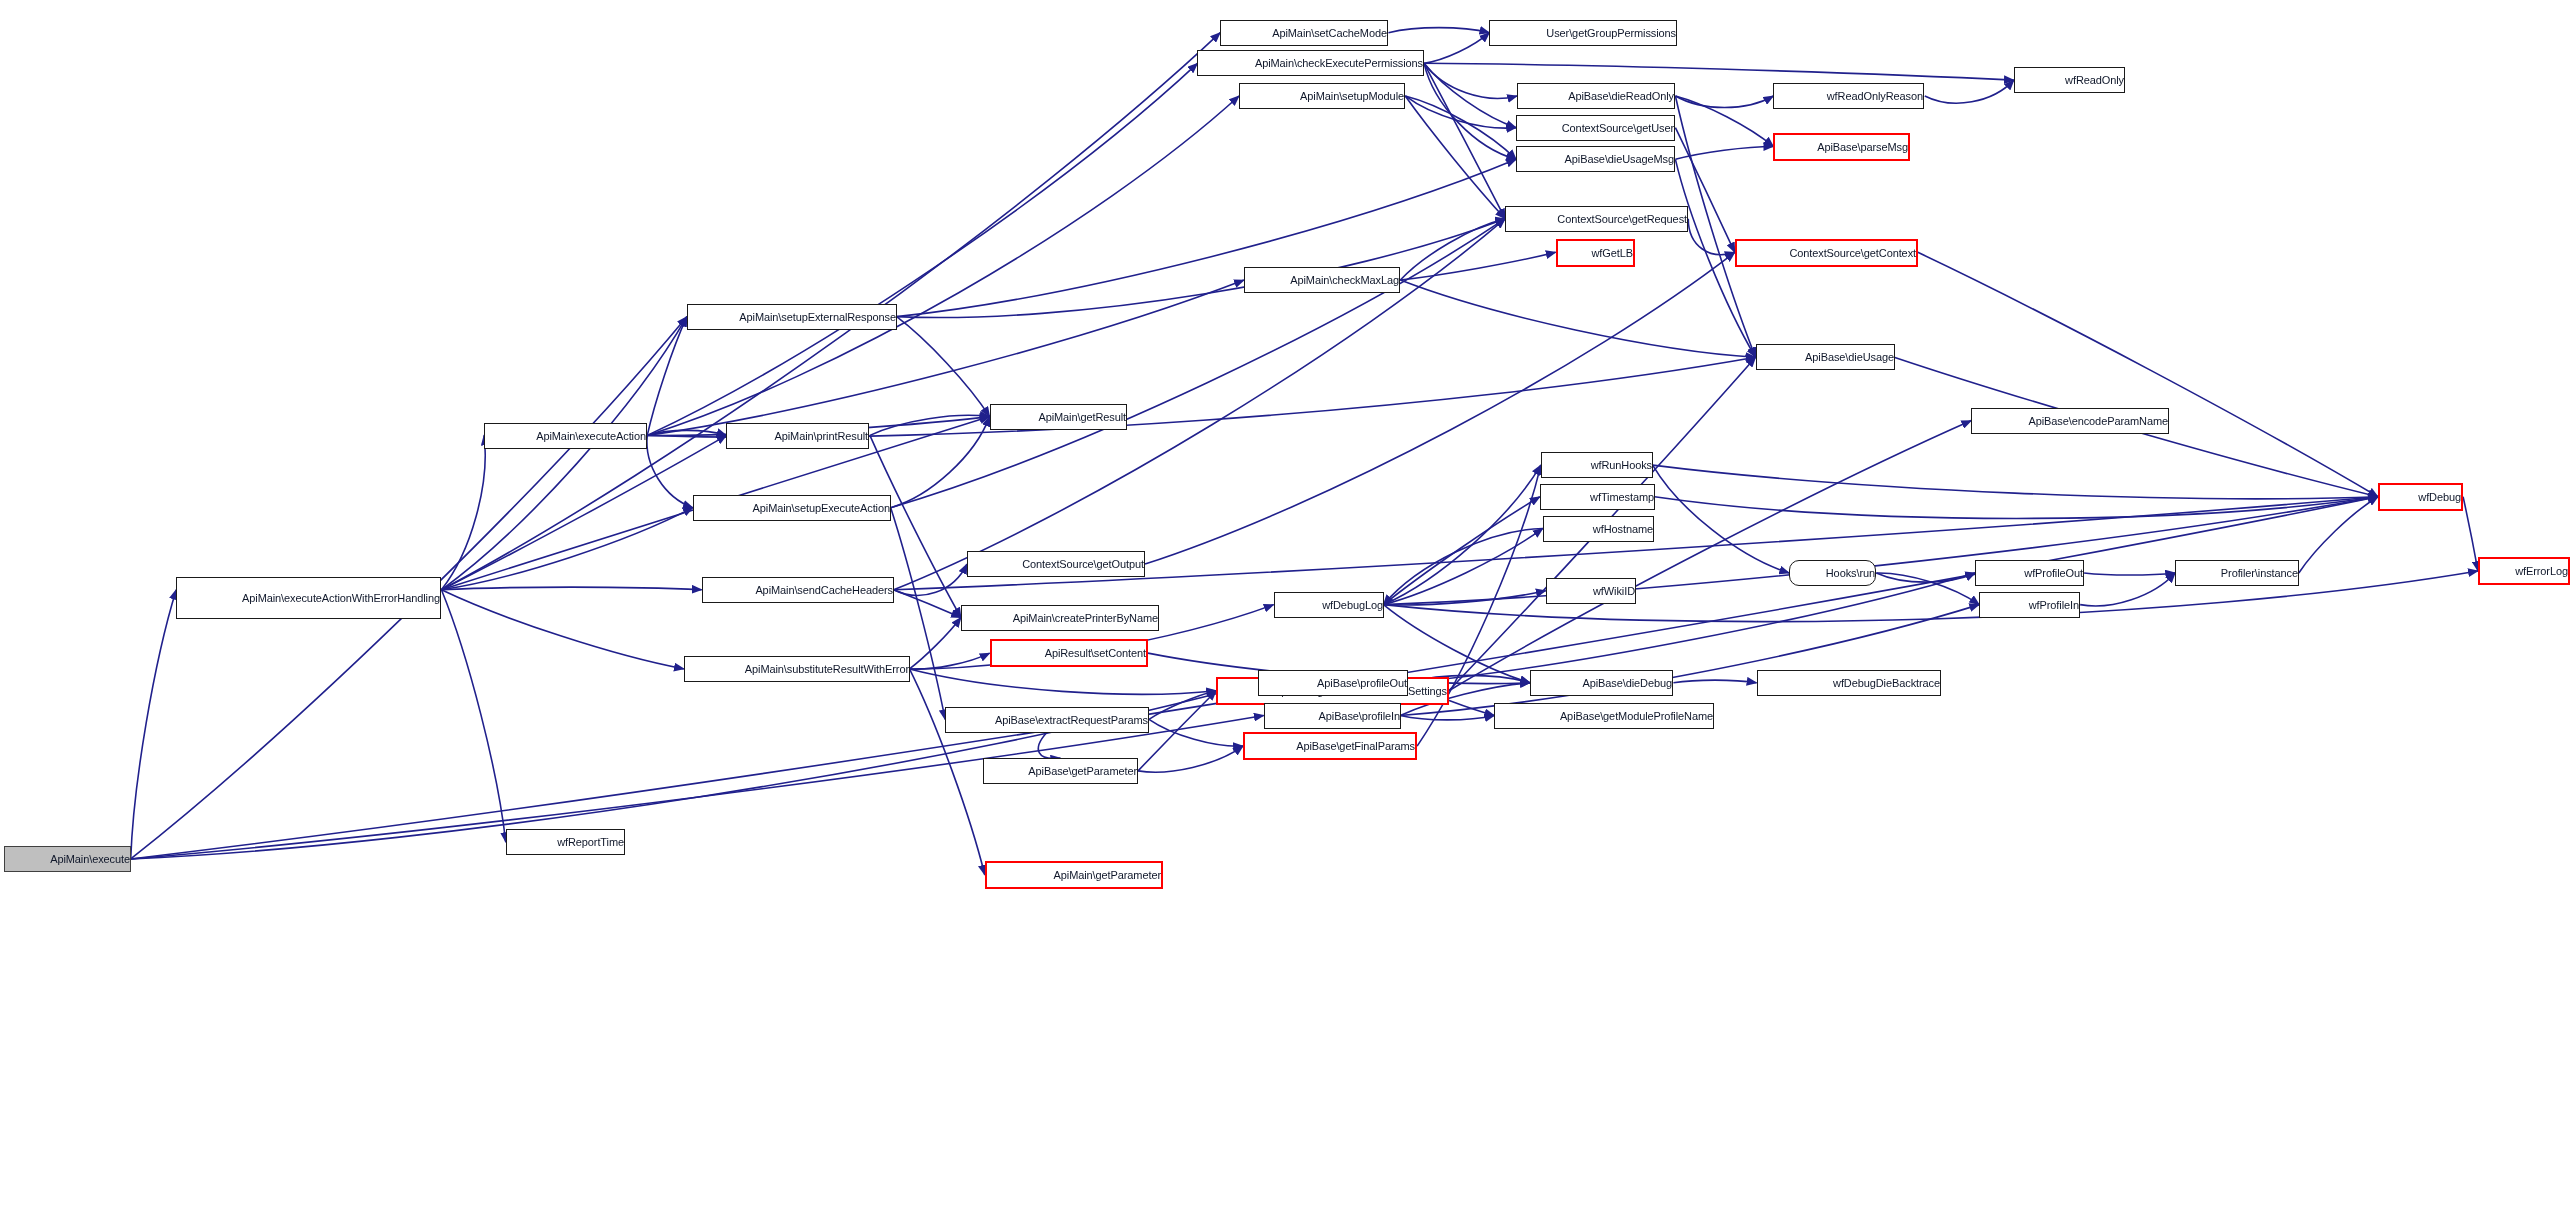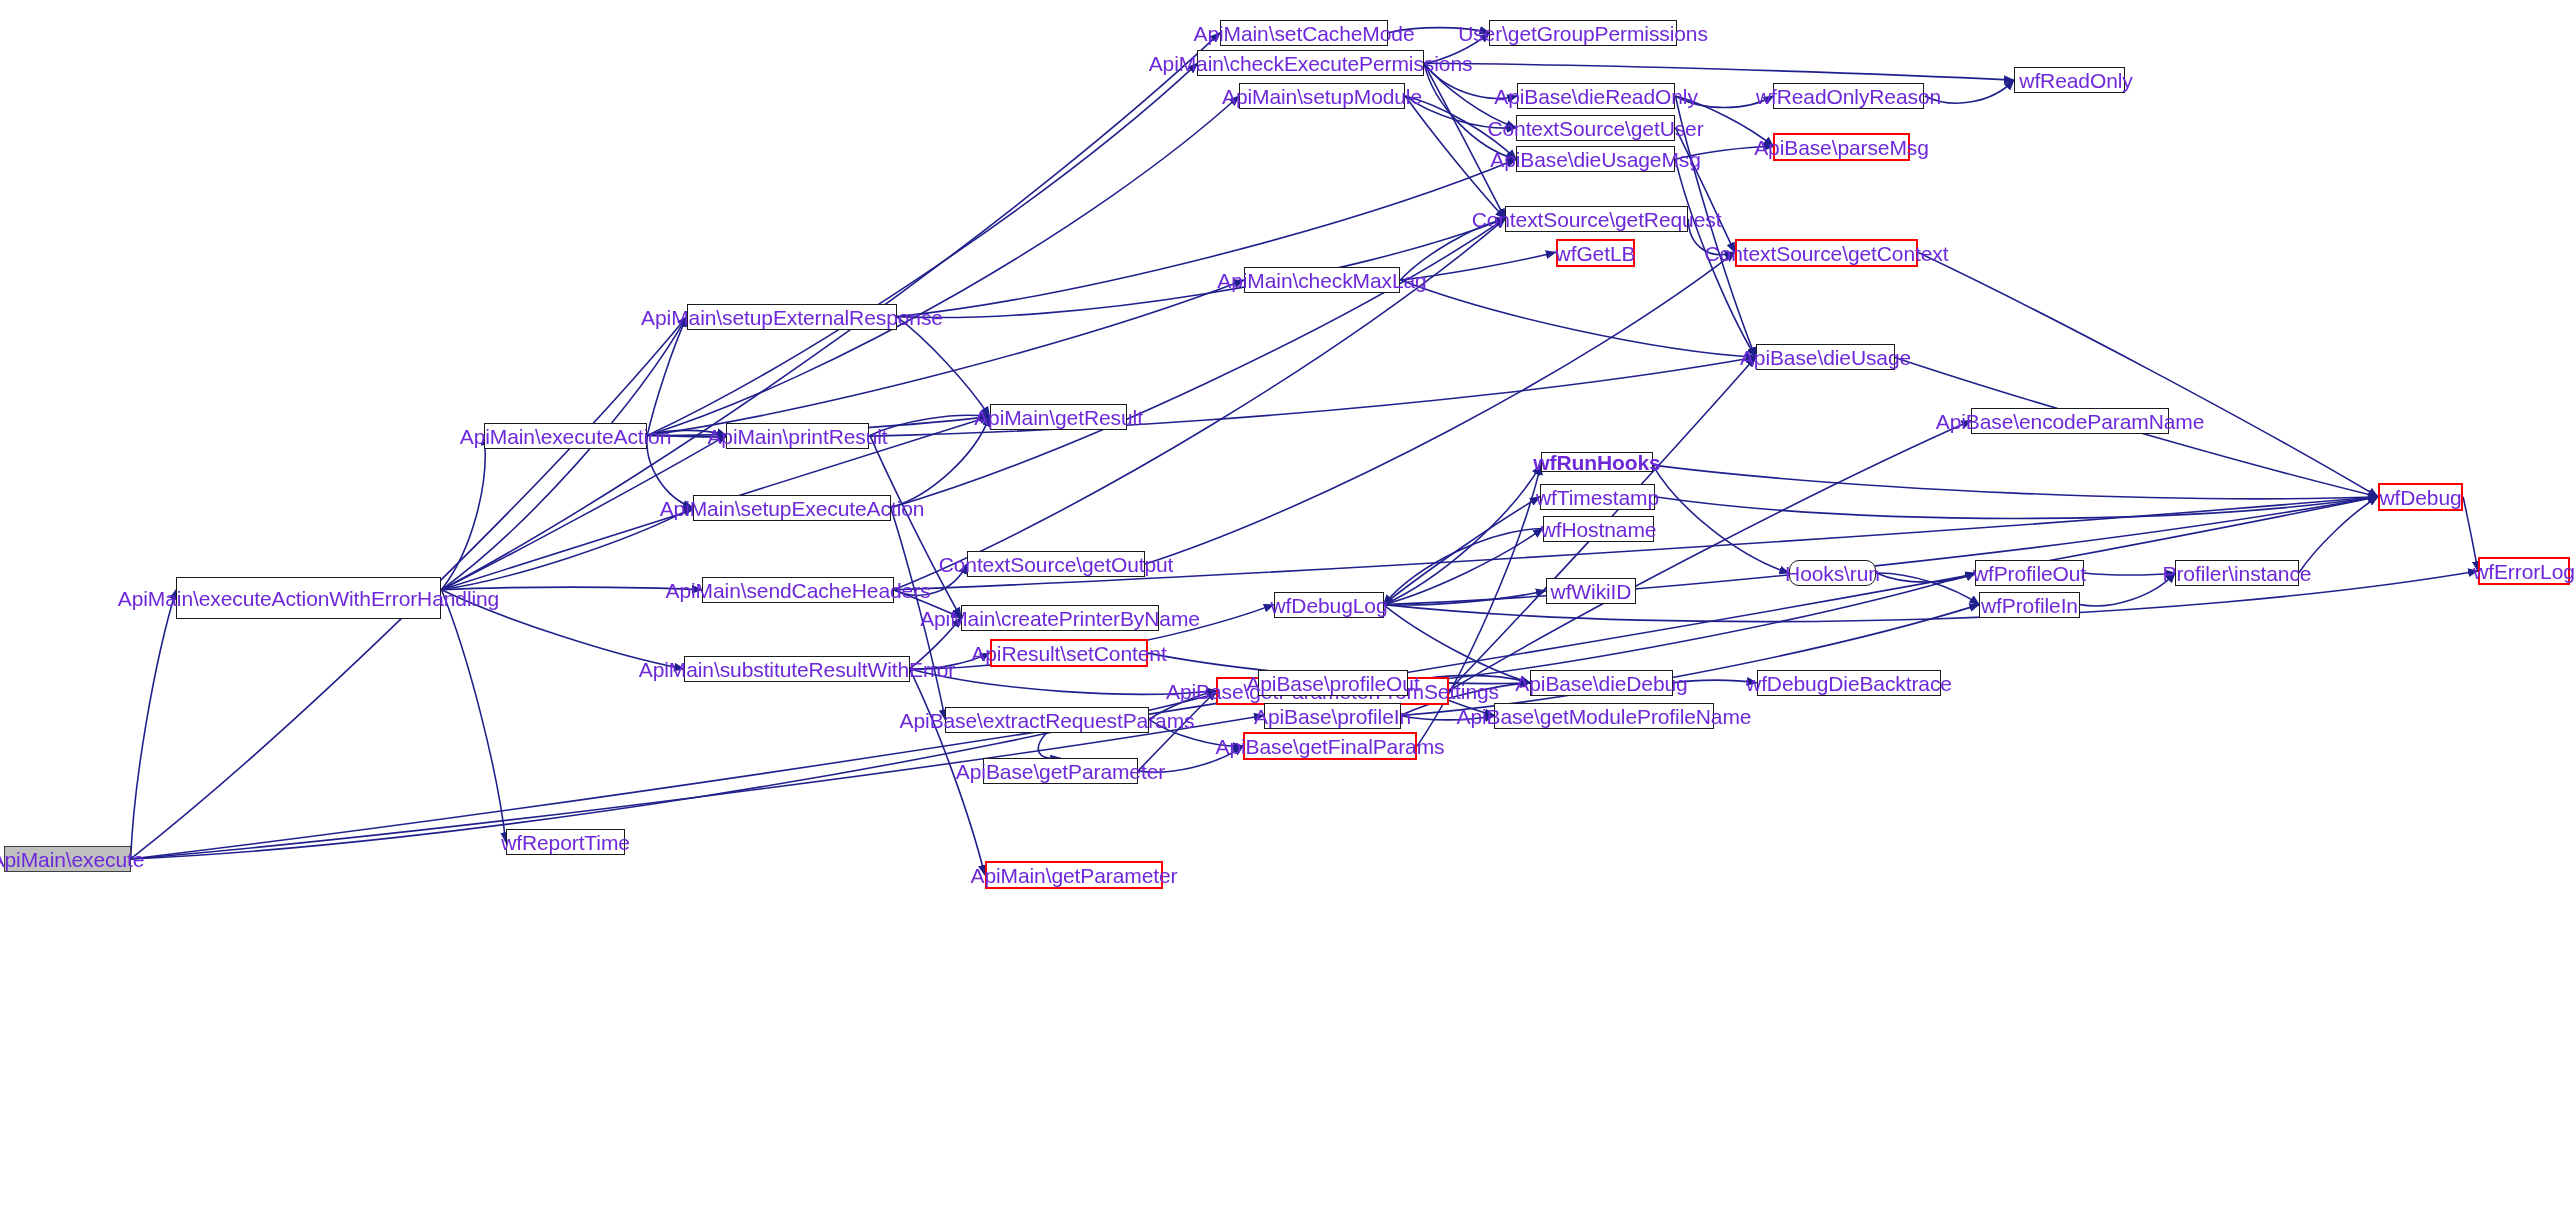--- a/index.html
+++ b/index.html
@@ -16,25 +16,25 @@
     position:absolute;
     left:0;top:0;
     width:2576px;height:1232px;
     pointer-events:none;
   }
   .node{
     position:absolute;
     box-sizing:border-box;
     display:flex;
     align-items:center;
-    justify-content:center;
+    justify-content:flex-end;
     background:#ffffff;
     border:1.5px solid #1a1a1a;
-    color:#6d28d9;
-    font-size:21px;
+    color:#0f172a;
+    font-size:11px;
     line-height:1;
     white-space:nowrap;
     letter-spacing:-0.1px;
     cursor:pointer;
   }
   .node.red{ border:2px solid #ff0000; }
   .node.root{ background:#bfbfbf; border:1.5px solid #404040; }
 </style>
 </head>
 <body>
@@ -238,21 +238,21 @@
       </div>
       <div class="node" style="left: 1244px; top: 267px; width: 156px; height: 26px;">
         <span>ApiMain\checkMaxLag</span>
       </div>
       <div class="node" style="left: 1756px; top: 344px; width: 139px; height: 26px;">
         <span>ApiBase\dieUsage</span>
       </div>
       <div class="node" style="left: 1971px; top: 408px; width: 198px; height: 26px;">
         <span>ApiBase\encodeParamName</span>
       </div>
-      <div class="node" style="left: 1541px; top: 452px; width: 112px; height: 20px; font-weight: bold;">
+      <div class="node" style="left: 1541px; top: 452px; width: 112px; height: 26px;">
         <span>wfRunHooks</span>
       </div>
       <div class="node" style="left: 1540px; top: 484px; width: 115px; height: 26px;">
         <span>wfTimestamp</span>
       </div>
       <div class="node" style="left: 1543px; top: 516px; width: 111px; height: 26px;">
         <span>wfHostname</span>
       </div>
       <div class="node red" style="left: 2378px; top: 483px; width: 85px; height: 28px;">
         <span>wfDebug</span>

